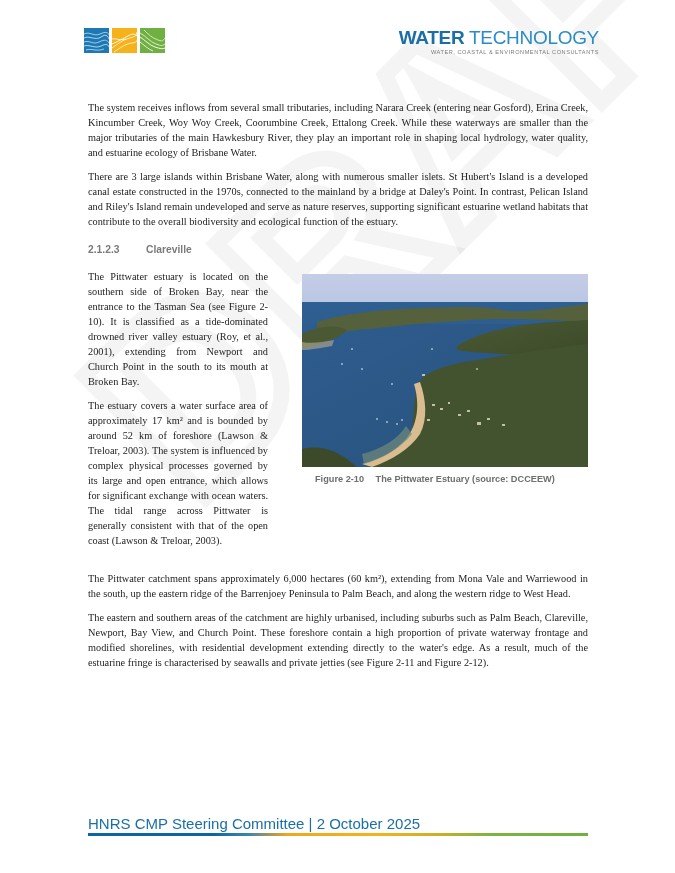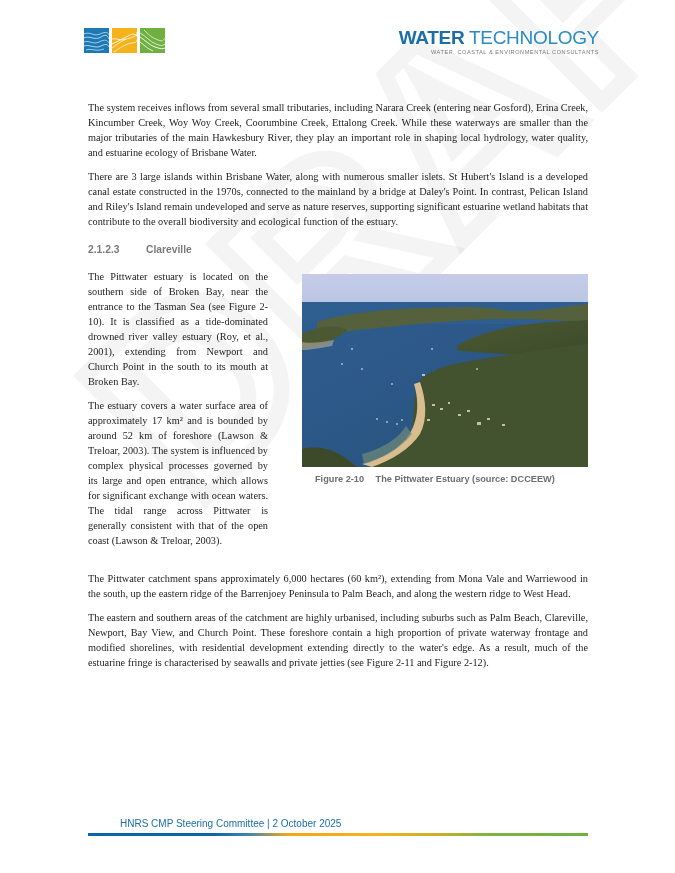--- a/index.html
+++ b/index.html
@@ -151,25 +151,24 @@
 
     
     .footer {
       position: absolute;
       left: 88px;
       top: 818px;
       width: 500px;
       z-index: 2;
     }
     .footer-line {
-      font-size: 10px;
+      font-size: 15px;
       line-height: 11px;
       color: #1a6fa6;
       white-space: nowrap;
-      margin-left: 32px;
     }
     .footer-row {
       display: flex;
       justify-content: space-between;
     }
     .footer-bar {
       margin-top: 4px;
       height: 3px;
       width: 500px;
       background: linear-gradient(to right,

